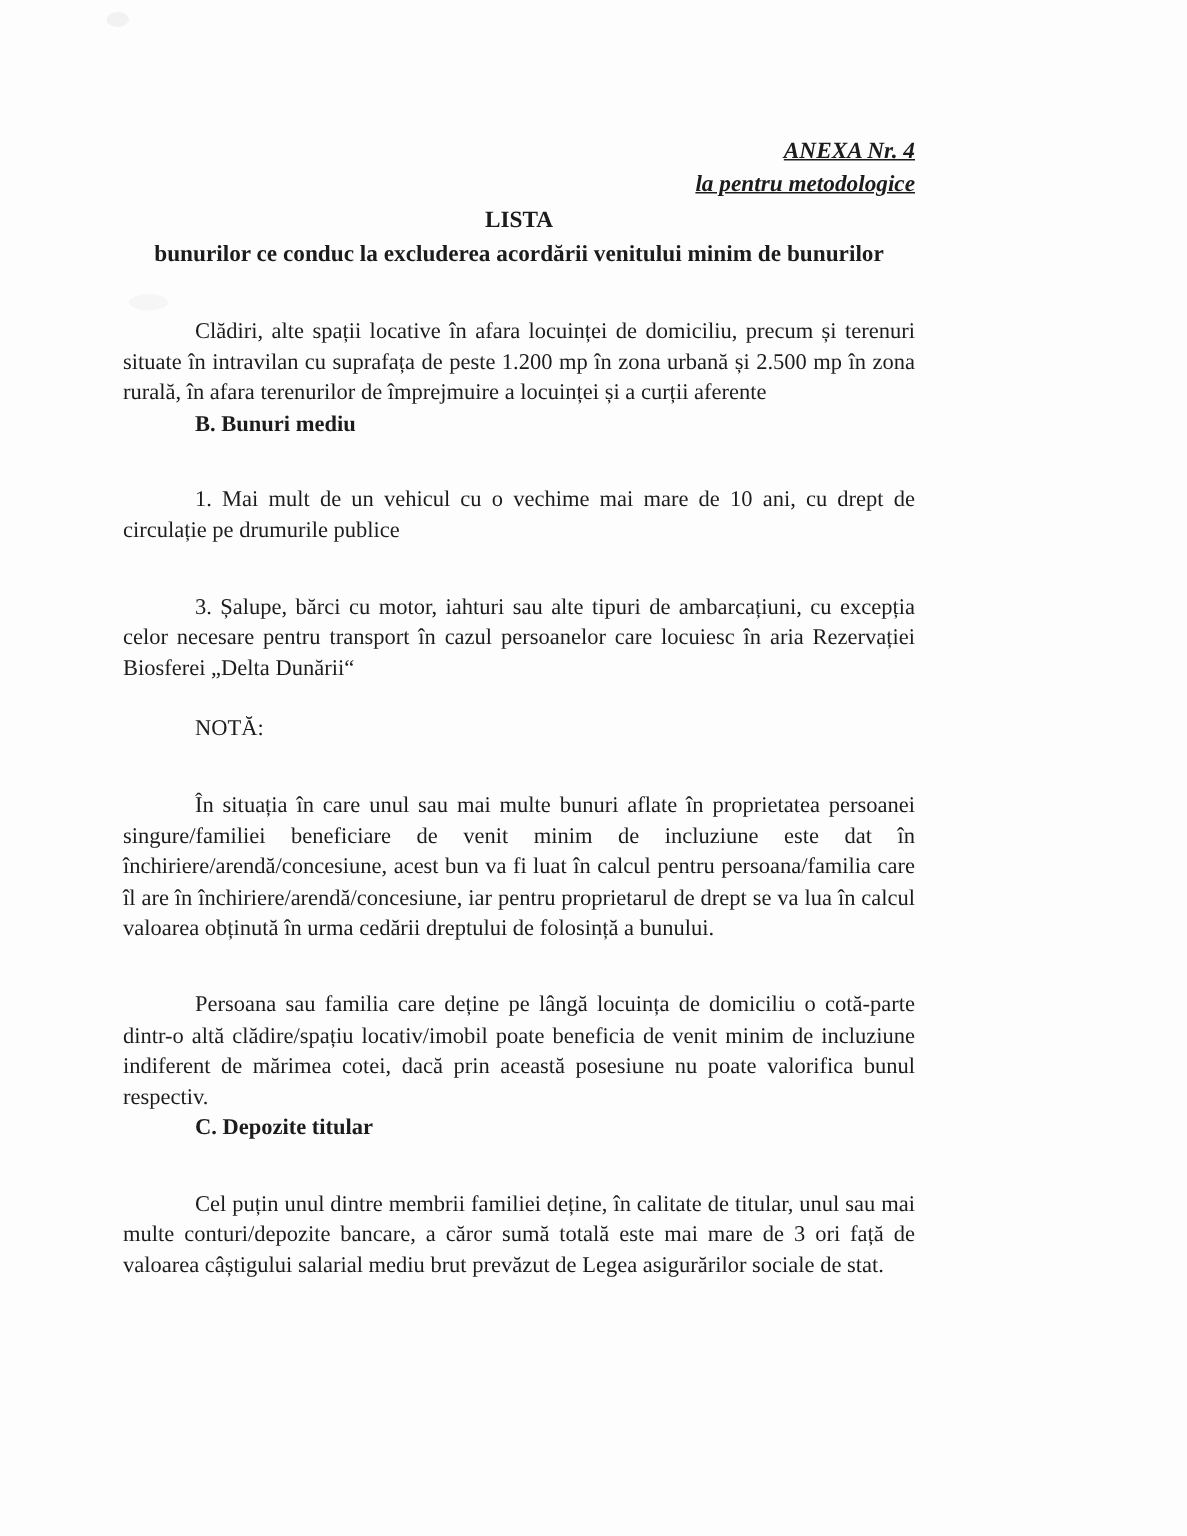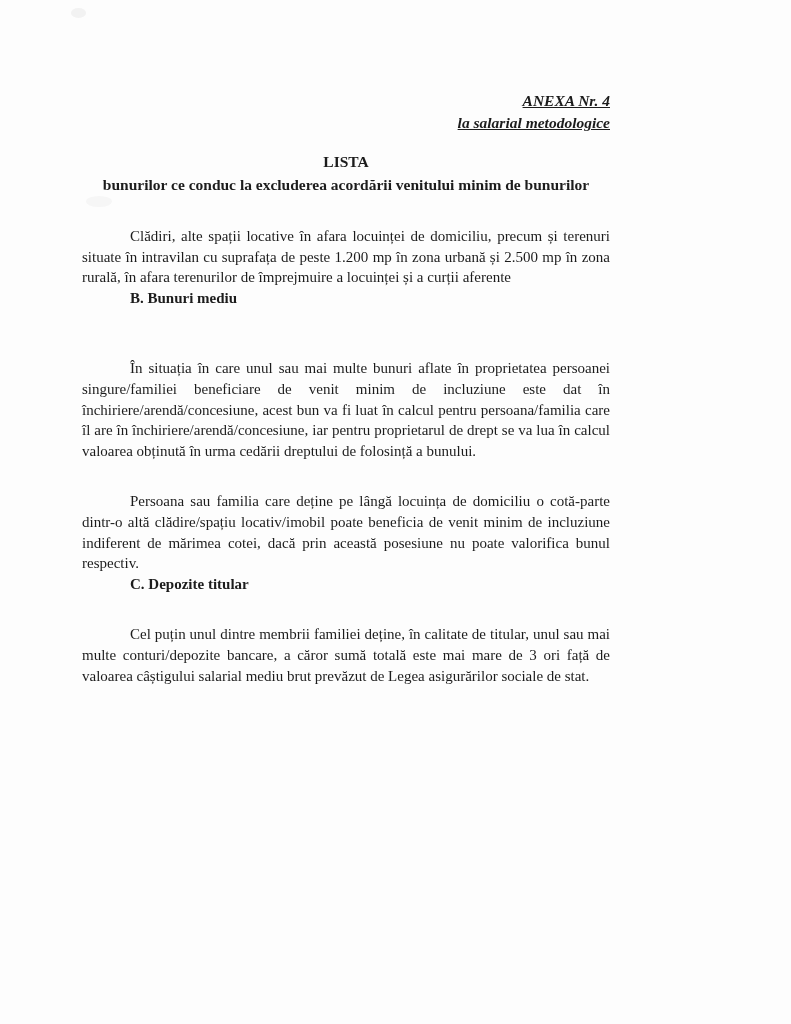--- a/index.html
+++ b/index.html
@@ -23,21 +23,21 @@
     line-height: 22px;
     font-weight: bold;
     font-style: italic;
   }
   .annex-header .u { text-decoration: underline; }
   .title-block {
     text-align: center;
     font-weight: bold;
     font-size: 15.5px;
     line-height: 23px;
-    margin-top: 16px;
+    margin-top: 1px;
   }
   .doc-body {
     margin-top: 9px;
     font-size: 15px;
     line-height: 20.6px;
   }
   .doc-body p { text-indent: 48px; }
   p.para { text-align: justify; margin-top: 30px; }
   p.head { font-weight: bold; }
   .gap { height: 20px; }
@@ -55,41 +55,44 @@
 <div class="page">
 
   <div class="speck s1"></div>
   <div class="speck s2"></div>
 
   <div class="annex-header">
     <div>
       <span class="u">ANEXA Nr. 4</span>
     </div>
     <div>
-      <span class="u">la salarial metodologice</span>
+      <span class="u">la pentru metodologice</span>
     </div>
   </div>
 
   <div class="title-block">
     <div>LISTA</div>
     <div>bunurilor ce conduc la excluderea acordării venitului minim de bunurilor</div>
   </div>
 
   <div class="doc-body">
 
 
     <p class="para">Clădiri, alte spații locative în afara locuinței de domiciliu, precum și terenuri situate în intravilan cu suprafața de peste 1.200 mp în zona urbană și 2.500 mp în zona rurală, în afara terenurilor de împrejmuire a locuinței și a curții aferente</p>
 
     <p class="head">B. Bunuri mediu</p>
 
+    <p class="para">1. Mai mult de un vehicul cu o vechime mai mare de 10 ani, cu drept de circulație pe drumurile publice</p>
 
 
+    <p class="para">3. Șalupe, bărci cu motor, iahturi sau alte tipuri de ambarcațiuni, cu excepția celor necesare pentru transport în cazul persoanelor care locuiesc în aria Rezervației Biosferei „Delta Dunării“</p>
 
     <div class="gap"></div>
 
+    <p>NOTĂ:</p>
 
     <p class="para">În situația în care unul sau mai multe bunuri aflate în proprietatea persoanei singure/familiei beneficiare de venit minim de incluziune este dat în închiriere/arendă/concesiune, acest bun va fi luat în calcul pentru persoana/familia care îl are în închiriere/arendă/concesiune, iar pentru proprietarul de drept se va lua în calcul valoarea obținută în urma cedării dreptului de folosință a bunului.</p>
 
     <p class="para">Persoana sau familia care deține pe lângă locuința de domiciliu o cotă-parte dintr-o altă clădire/spațiu locativ/imobil poate beneficia de venit minim de incluziune indiferent de mărimea cotei, dacă prin această posesiune nu poate valorifica bunul respectiv.</p>
 
     <p class="head">C. Depozite titular</p>
 
     <p class="para">Cel puțin unul dintre membrii familiei deține, în calitate de titular, unul sau mai multe conturi/depozite bancare, a căror sumă totală este mai mare de 3 ori față de valoarea câștigului salarial mediu brut prevăzut de Legea asigurărilor sociale de stat.</p>
 
   </div>

